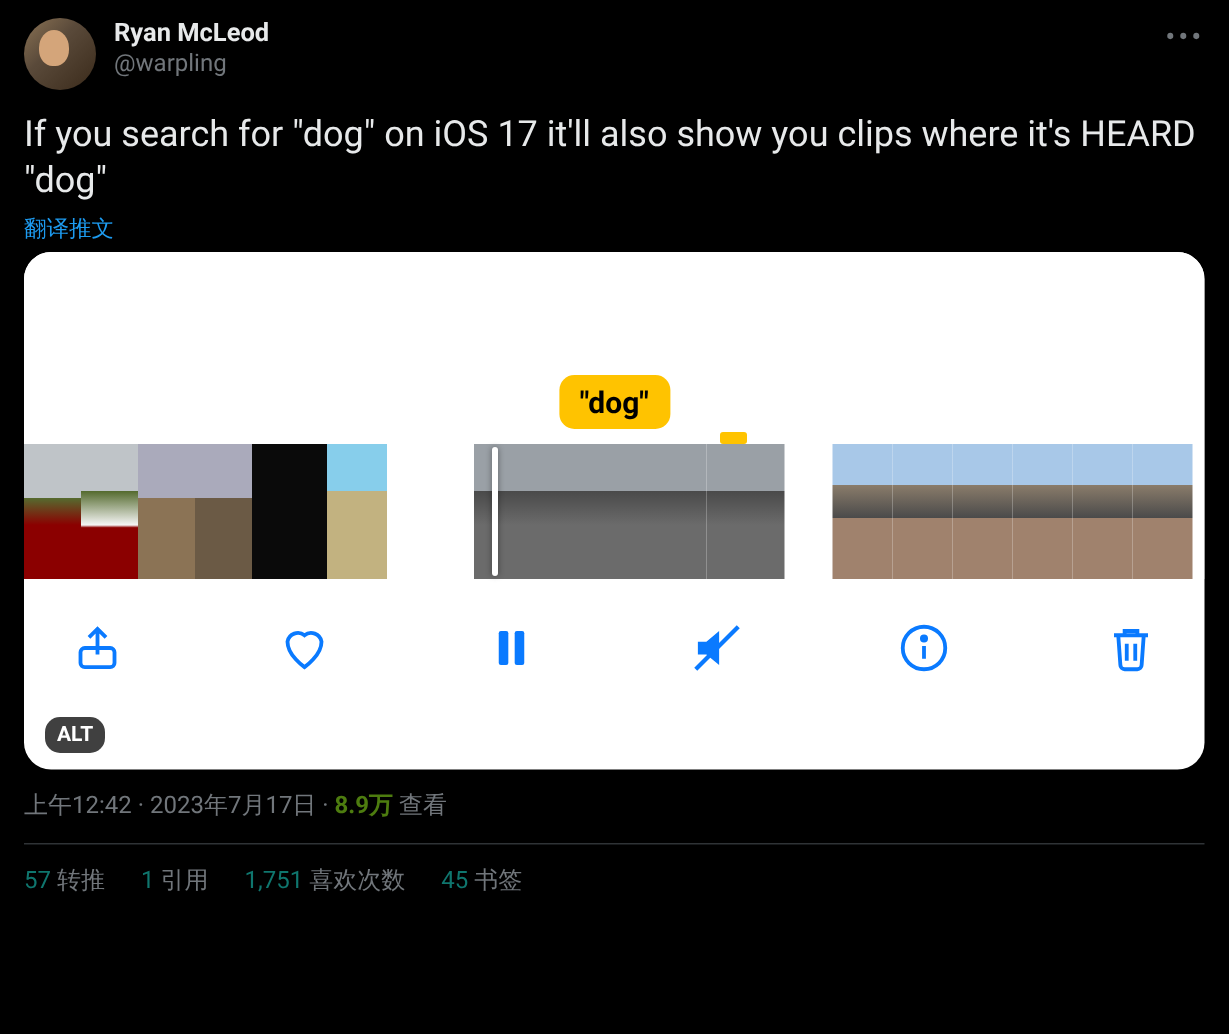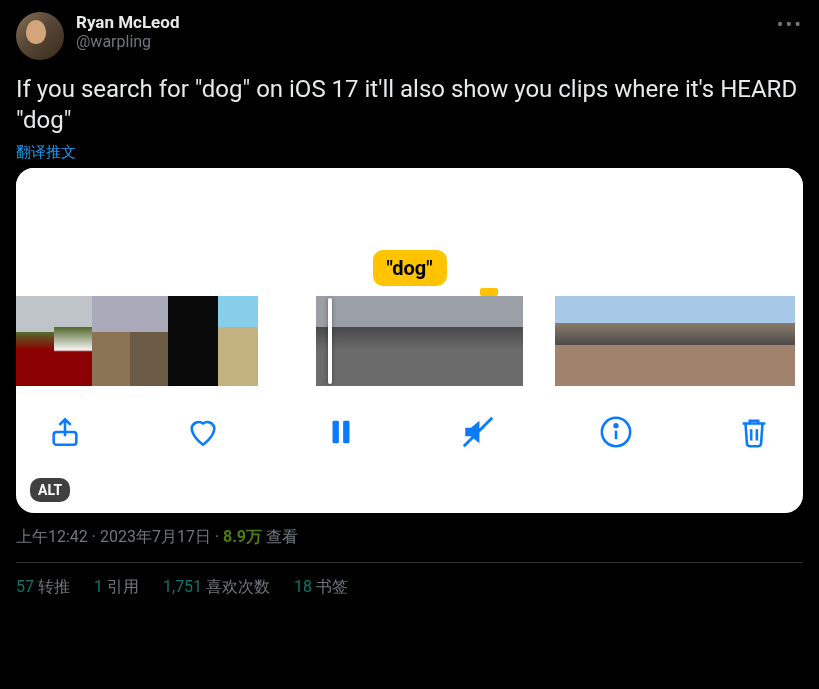--- a/index.html
+++ b/index.html
@@ -283,16 +283,16 @@
   <div class="meta-line">
     <span>上午12:42</span> · <span>2023年7月17日</span> · <span class="views-num">8.9万</span> <span>查看</span>
   </div>
 
   <div class="divider"></div>
 
   <div class="stats">
     <div class="stat"><span class="num">57</span><span>转推</span></div>
     <div class="stat"><span class="num">1</span><span>引用</span></div>
     <div class="stat"><span class="num">1,751</span><span>喜欢次数</span></div>
-    <div class="stat"><span class="num">18</span><span>书签</span></div>
+    <div class="stat"><span class="num">45</span><span>书签</span></div>
   </div>
 
 </div>
 
 </body></html>

